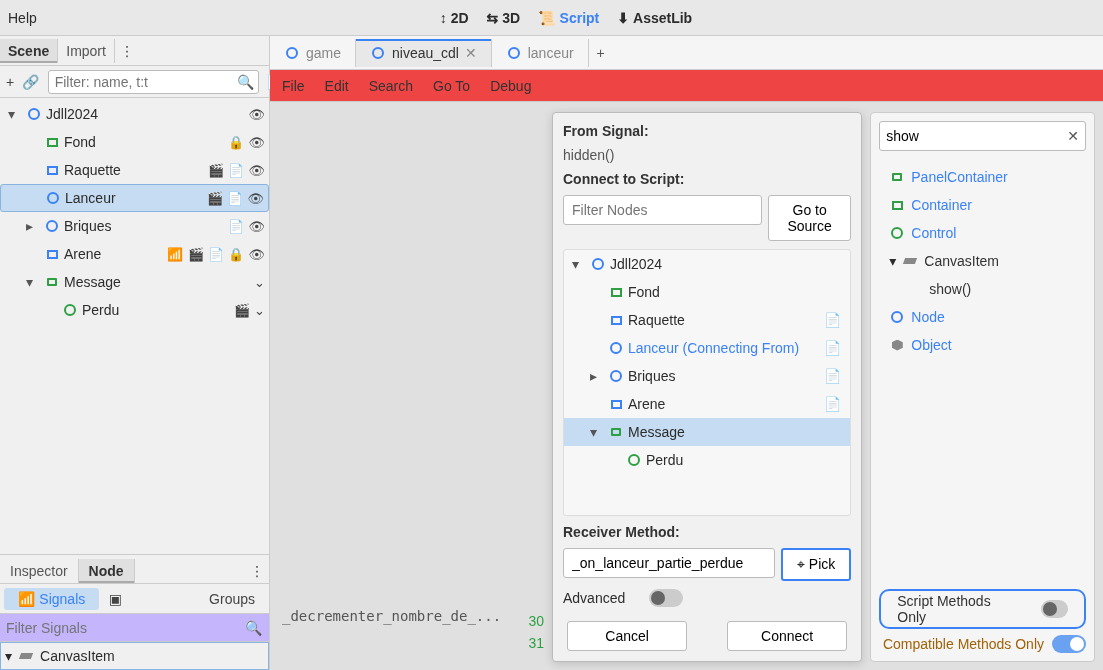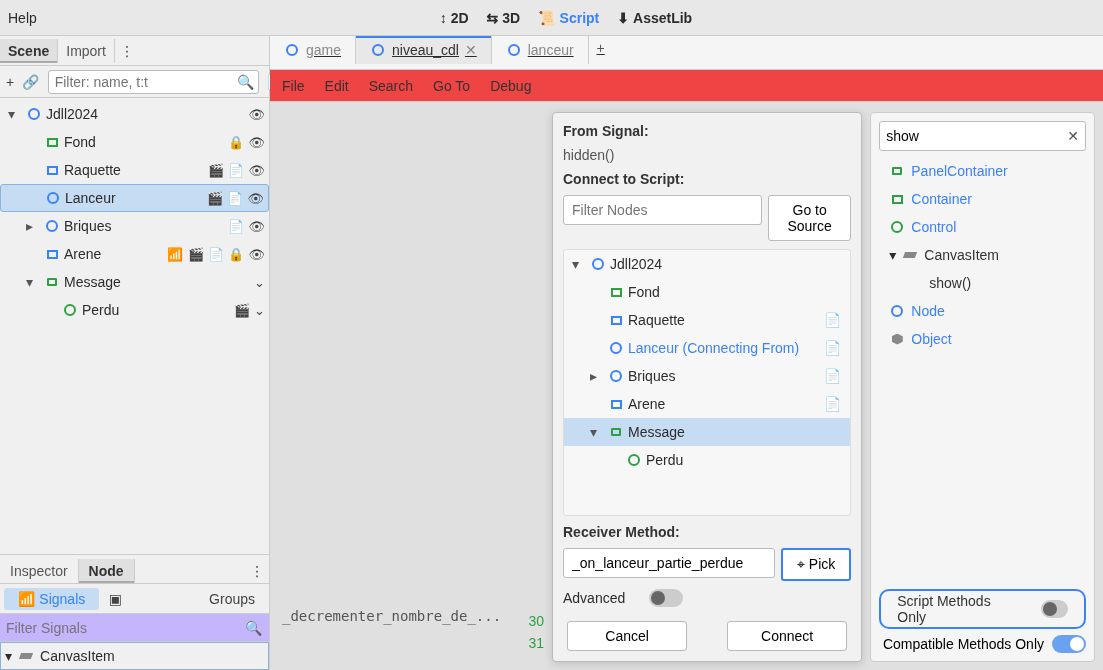--- a/index.html
+++ b/index.html
@@ -39,21 +39,21 @@
 .ricons span { font-size: 13px; }
 .inf-tabs { height: 30px; display: flex; align-items: flex-end; border-top: 1px solid #ccc; border-bottom: 1px solid #ccc; background: #f0f0f0; }
 .inf-tabs .tab { padding: 4px 10px; }
 .sigrow { height: 30px; display: flex; align-items: center; border-bottom: 1px solid #ccc; padding: 0 4px; gap: 4px; }
 .sigrow .sigtab { padding: 3px 14px; background: #c5dcf3; color: #3b82f6; font-weight: 500; border-radius: 3px; }
 .sigrow .groups { margin-left: auto; padding: 0 10px; color: #444; }
 .filter-row { display: flex; align-items: center; height: 28px; position: relative; border-bottom: 1px solid #ccc; background: #c4b5fd; }
 .filter-row input { flex: 1; border: none; outline: none; padding: 0 6px; background: transparent; }
 .ci-row { height: 28px; display: flex; align-items: center; gap: 6px; padding: 0 4px; border: 1px solid #8ab4e0; }
 
-.etabs { height: 34px; display: flex; align-items: flex-start; border-bottom: 1px solid #ccc; background: #f5f5f5; text-decoration: underline; }
+.etabs { height: 34px; display: flex; align-items: center; border-bottom: 1px solid #ccc; background: #f5f5f5; }
 .etabs .etab { padding: 6px 14px; display: flex; align-items: center; gap: 6px; color: #888; border-right: 1px solid #ccc; cursor: pointer; }
 .etabs .etab.active { color: #333; background: #e8e8e8; box-shadow: inset 0 2px 0 #3b82f6; }
 .etabs .etab .close { color: #888; }
 .etabs .plus { padding: 0 10px; color: #555; }
 .emenu { height: 32px; display: flex; align-items: center; gap: 20px; padding: 0 12px; border-bottom: 1px solid #ccc; background: #ef4444; }
 .emenu span { color: #333; cursor: pointer; }
 
 .dialog { position: absolute; top: 76px; left: 282px; right: 8px; bottom: 8px; display: flex; gap: 8px; }
 .dlg-left { width: 414px; background: #f1f1f1; border: 1px solid #bbb; border-radius: 4px; display: flex; flex-direction: column; padding: 10px; gap: 8px; box-shadow: 0 2px 10px rgba(0,0,0,0.15); }
 .dlg-right { flex: 1; background: #f5f5f5; border: 1px solid #ccc; border-radius: 4px; display: flex; flex-direction: column; padding: 8px; gap: 6px; }
@@ -71,29 +71,29 @@
 .adv-row { display: flex; align-items: center; gap: 24px; }
 .toggle { width: 34px; height: 18px; background: #ccc; border-radius: 9px; position: relative; display: inline-block; }
 .toggle::after { content: ''; position: absolute; width: 14px; height: 14px; background: #666; border-radius: 50%; top: 2px; left: 2px; }
 .toggle.on { background: #6aa1f0; }
 .toggle.on::after { background: #fff; left: 18px; }
 
 .search-box { display: flex; align-items: center; height: 30px; border: 1px solid #bbb; border-radius: 3px; background: #fff; padding: 0 6px; }
 .search-box input { flex: 1; border: none; outline: none; }
 .search-box .close { color: #555; cursor: pointer; }
 .method-list { flex: 1; overflow: auto; }
-.method-list .mrow { height: 28px; display: flex; align-items: center; gap: 6px; padding: 0 4px; cursor: pointer; }
+.method-list .mrow { height: 28px; display: flex; align-items: flex-end; gap: 6px; padding: 0 4px; cursor: pointer; }
 .method-list .mrow .label { color: #2ea043; }
 .method-list .mrow.lnk .label { color: #3b82f6; }
 .method-list .mrow.plain .label { color: #333; }
 .right-footer { display: flex; flex-direction: column; gap: 6px; align-items: flex-end; }
 .rf-row { display: flex; align-items: center; gap: 8px; }
 .rf-row.first { border: 2px solid #3b82f6; padding: 2px 16px; border-radius: 10px; gap: 44px; }
 .rf-row .lbl { color: #333; }
-.rf-row.second .lbl { color: #000000; }
+.rf-row.second .lbl { color: #a16207; }
 
 .code-gutter { position: absolute; bottom: 0; left: 222px; width: 60px; height: 60px; color: #2ea043; font-family: monospace; text-align: right; padding-right: 8px; line-height: 22px; pointer-events: none; }
 .fnname { position: absolute; bottom: 42px; left: 8px; color: #555; font-family: monospace; background: #e0e0e0; padding: 4px; }
 </style>
 </head>
 <body>
 
 <div class="topbar">
   <div class="topbar-left">Help</div>
   <div class="topbar-center">

